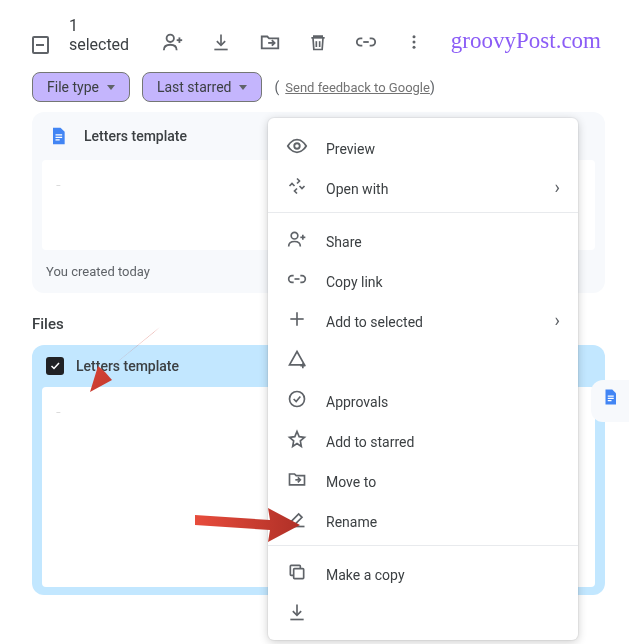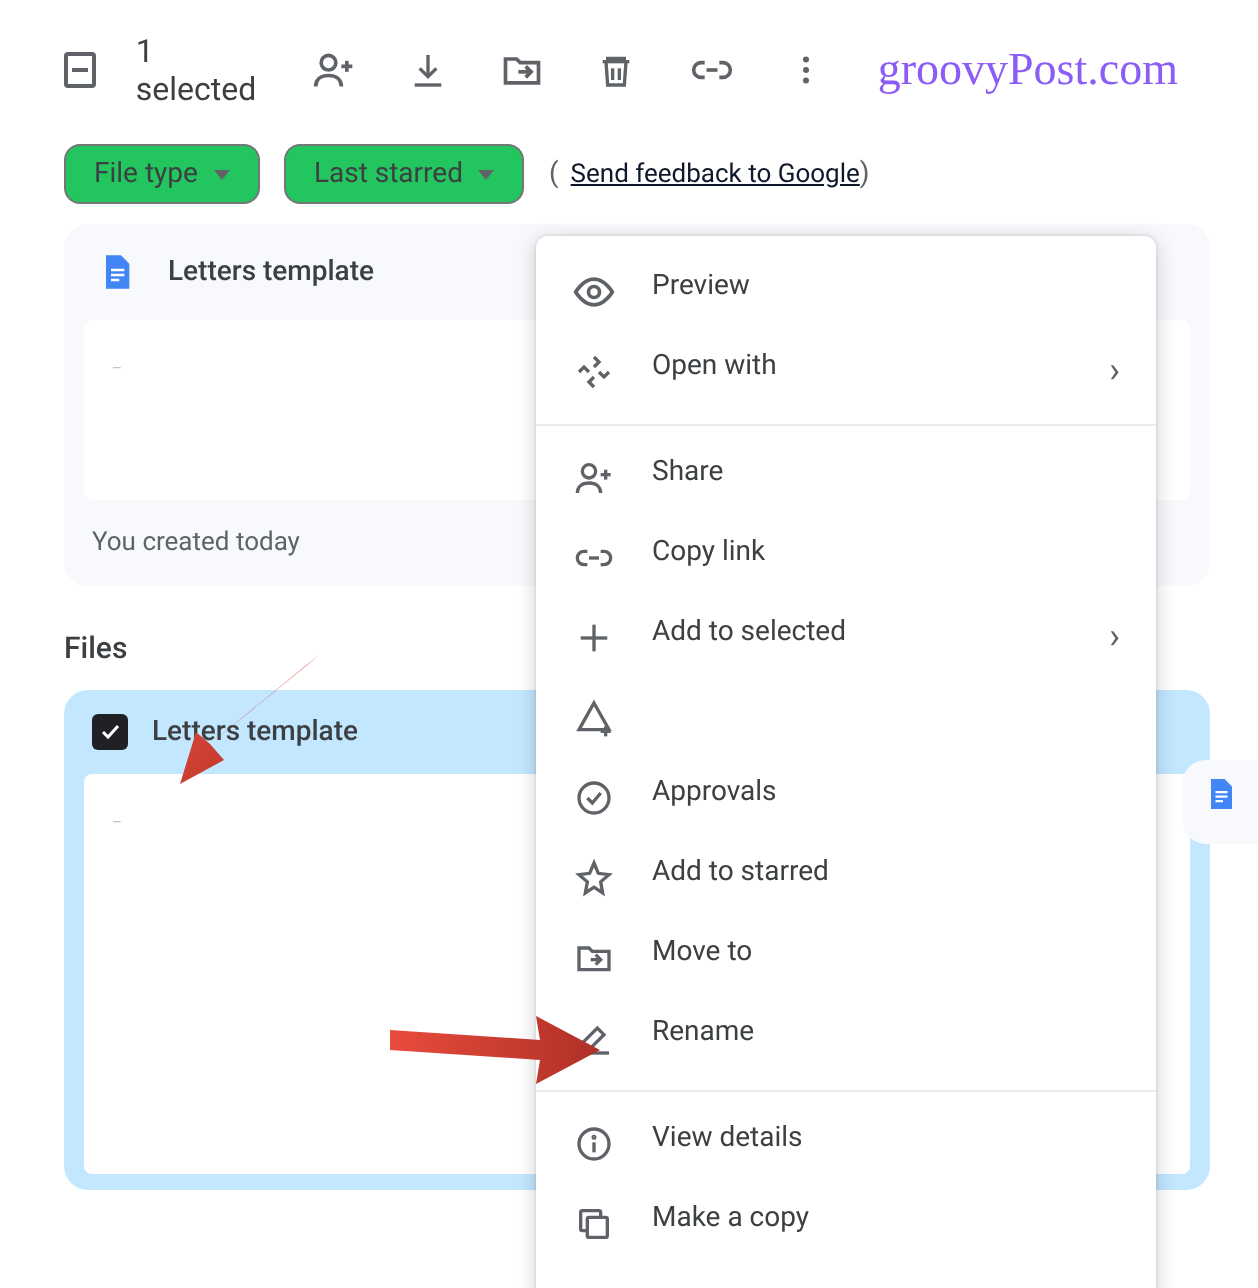--- a/index.html
+++ b/index.html
@@ -8,22 +8,22 @@
       background: #fff;
       width: 629px;
       height: 644px;
       position: relative;
       overflow: hidden;
       font-size: 14px;
       color: #3c4043;
     }
     .toolbar {
       display: flex;
-      align-items: center;
-      padding: 16px 40px 8px 32px;
+      align-items: flex-end;
+      padding: 16px 28px 8px 32px;
       gap: 26px;
     }
     .sel-box {
       width: 18px; height: 18px;
       border: 2px solid #5f6368;
       border-radius: 2px;
       display: flex; align-items: center; justify-content: center;
     }
     .sel-box::after { content:''; width:8px; height:2px; background:#5f6368;}
     .sel-text { font-size: 16px; color:#3c4043; margin-left:-6px;}
@@ -33,24 +33,24 @@
       display:flex; align-items:center; gap:12px;
       padding: 10px 24px 10px 32px;
     }
     .chip {
       border: 1px solid #747775;
       border-radius: 8px;
       padding: 6px 14px;
       display:flex; align-items:center; gap:8px;
       font-size:14px; color:#3c4043;
       cursor:pointer;
-      background:#22c55e;
+      background:#c4b5fd;
     }
     .chip .caret { width:0;height:0;border-left:4px solid transparent;border-right:4px solid transparent;border-top:5px solid #5f6368;}
-    .feedback { color:#0f172a; text-decoration:underline; font-size:13px; margin-left:6px;}
+    .feedback { color:#737373; text-decoration:underline; font-size:13px; margin-left:6px;}
     .paren { color:#5f6368;}
     .card {
       margin: 0 24px 0 32px;
       border-radius: 12px;
       background:#f7f9fc;
       padding: 0 0 14px 0;
       overflow:hidden;
     }
     .card-header { display:flex; align-items:center; gap:14px; padding:12px 14px;}
     .doc-icon { width:24px; height:24px; display:flex; align-items:center; justify-content:center;}
@@ -72,21 +72,21 @@
     .file-body { background:#fff; margin:0 10px; height:200px; border-radius:4px; padding:14px;}
     .context-menu {
       position:absolute;
       top: 118px; left: 268px;
       width: 310px;
       background:#fff;
       border-radius: 6px;
       box-shadow: 0 2px 10px rgba(0,0,0,0.2), 0 0 0 1px rgba(0,0,0,0.04);
       padding: 8px 0;
     }
-    .menu-item { display:flex; align-items:flex-start; gap:18px; padding: 9px 18px; cursor:pointer; position:relative;}
+    .menu-item { display:flex; align-items:flex-end; gap:18px; padding: 9px 18px; cursor:pointer; position:relative;}
     .menu-item .icon { width:22px; height:22px; display:flex; align-items:center; justify-content:center; color:#5f6368; flex-shrink:0;}
     .menu-item .label { font-size:14px; color:#3c4043; flex:1;}
     .menu-item .chevron { color:#5f6368; font-size:18px;}
     .menu-divider { height:1px; background:#e8eaed; margin:6px 0;}
     .red-arrow {
       position:absolute;
       pointer-events:none;
     }
     .tiny-text { font-size:6px; color:#b0b0b0; letter-spacing:0.3px;}
   </style>
@@ -290,30 +290,20 @@
     <span class="icon">
         <svg width="20" height="20" viewBox="0 0 24 24" fill="none" stroke="currentColor" stroke-width="2">
           <path d="M4 20h4l10-10-4-4L4 16z"></path>
           <path d="M4 20l-1 1"></path>
           <line x1="3" y1="21" x2="21" y2="21"></line>
         </svg>
       </span>
     <span class="label">Rename</span>
   </div>
   <div class="menu-divider"></div>
-  <div class="menu-item">
-    <span class="icon">
-        <svg width="20" height="20" viewBox="0 0 24 24" fill="none" stroke="currentColor" stroke-width="2">
-          <circle cx="12" cy="12" r="9"></circle>
-          <line x1="12" y1="11" x2="12" y2="17"></line>
-          <circle cx="12" cy="8" r="0.5" fill="currentColor"></circle>
-        </svg>
-      </span>
-    <span class="label">View details</span>
-  </div>
   <div class="menu-item">
     <span class="icon">
         <svg width="20" height="20" viewBox="0 0 24 24" fill="none" stroke="currentColor" stroke-width="2">
           <rect x="8" y="8" width="12" height="12" rx="1"></rect>
           <path d="M16 8V5a1 1 0 00-1-1H5a1 1 0 00-1 1v10a1 1 0 001 1h3"></path>
         </svg>
       </span>
     <span class="label">Make a copy</span>
   </div>
   <div class="menu-item">

